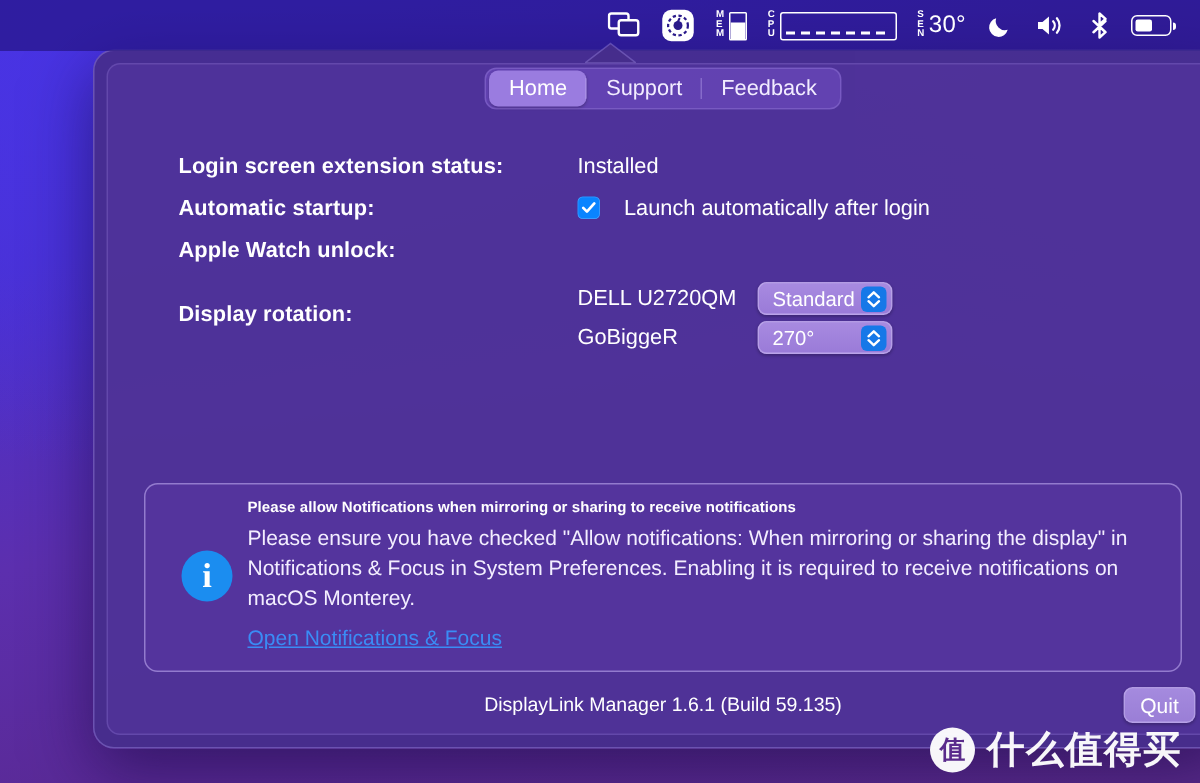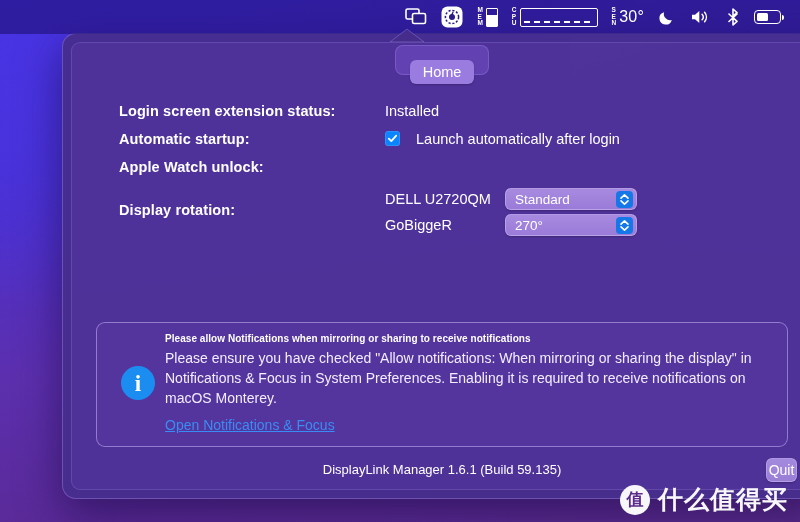--- a/index.html
+++ b/index.html
@@ -99,23 +99,22 @@
   
   .tabbar {
     position: absolute; left: 0; right: 0; top: 11px;
     display: flex; justify-content: center;
   }
   .tabs {
     display: flex; align-items: center;
     background: rgba(106,72,185,0.75);
     border: 1px solid rgba(160,135,225,0.35);
     border-radius: 8px;
-    padding: 14px;
+    padding: 2px;
     height: 28px;
-    flex-direction: column;
   }
   .tab {
     padding: 0 13px; height: 24px; line-height: 24px;
     font-size: 14.5px; color: #f2ecff; border-radius: 6px;
     position: relative; white-space: nowrap;
   }
   .tab.active {
     background: #9a7ce0;
     color: #ffffff;
     box-shadow: 0 1px 2px rgba(0,0,0,0.22);
@@ -145,21 +144,21 @@
   .cbox.off { background: #9a84d2; box-shadow: inset 0 0 0 1px rgba(255,255,255,.25); }
   .cbox svg { display: block; }
 
   
   .rotrow { display: flex; align-items: center; margin-top: 4px; }
   .monname {
     width: 120px; flex: 0 0 120px;
     font-size: 14.5px; color: #ffffff;
   }
   .select {
-    width: 132px; height: 22px; border-radius: 6px;
+    width: 90px; height: 22px; border-radius: 6px;
     background: linear-gradient(180deg, #a78ae0 0%, #9a7bd8 100%);
     border: 1px solid rgba(210,195,245,0.45);
     display: flex; align-items: center;
     padding: 0 3px 0 9px;
     position: relative;
     box-shadow: 0 1px 2px rgba(0,0,0,0.22);
   }
   .select-text { font-size: 13.5px; color: #ffffff; flex: 1; white-space: nowrap; }
   .stepper {
     width: 17px; height: 17px; border-radius: 4px; background: #1678e8;
@@ -207,21 +206,21 @@
   .footer {
     position: absolute; left: 0; right: 0; bottom: 14px;
     height: 26px;
   }
   .footer-text {
     position: absolute; left: 0; right: 0; top: 4px;
     text-align: center; font-size: 13px; color: #ffffff; font-weight: 400;
   }
   .quit-btn {
     position: absolute; right: 24px; top: 0;
-    width: 31px; height: 24px; border-radius: 6px;
+    width: 48px; height: 24px; border-radius: 6px;
     background: linear-gradient(180deg, #a48ade 0%, #9a7ed6 100%);
     border: 1px solid rgba(210,195,245,0.40);
     color: #ffffff; font-size: 14px;
     display: flex; align-items: center; justify-content: center;
     box-shadow: 0 1px 2px rgba(0,0,0,0.22);
     cursor: pointer;
     text-align: right;
   }
 
   
@@ -327,20 +326,22 @@
 <svg class="mb-pointer" viewBox="0 0 34 14">
   <path d="M0 14 L17 1 L34 14 Z" fill="rgba(70,45,140,0.93)" stroke="rgba(160,140,230,0.40)" stroke-width="1"></path>
 </svg>
 
 <div class="window">
   <div class="window-inner"></div>
 
   <div class="tabbar">
     <div class="tabs">
       <div class="tab active">Home</div>
+      <div class="tab sep">Support</div>
+      <div class="tab sep">Feedback</div>
     </div>
   </div>
 
   <div class="settings">
 
     <div class="srow">
       <div class="slabel">Login screen extension status:</div>
       <div class="svalue">Installed</div>
     </div>
 

